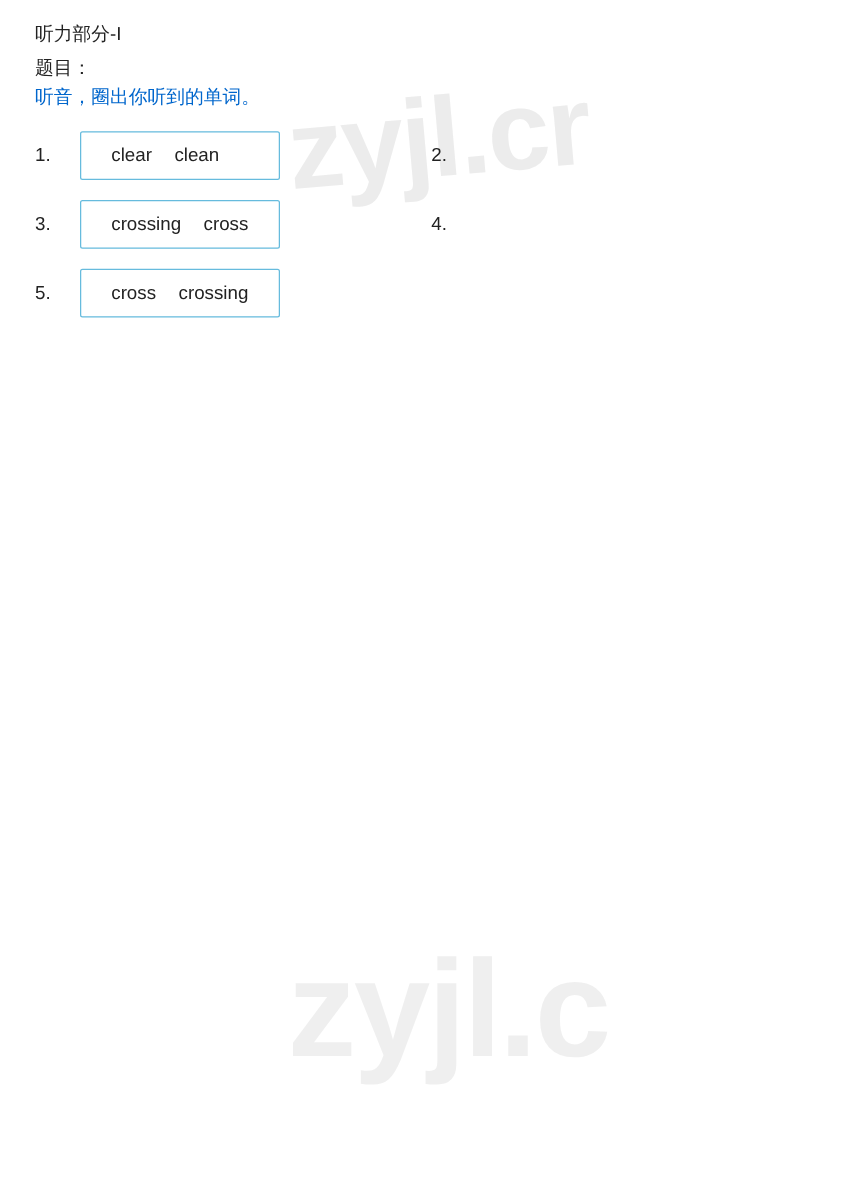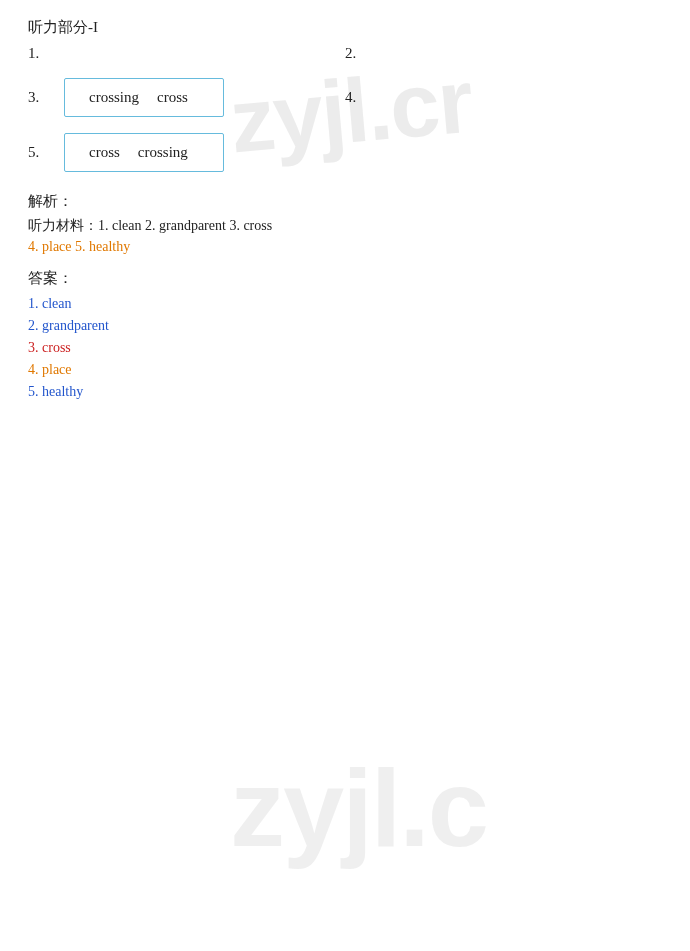--- a/index.html
+++ b/index.html
@@ -1,15 +1,15 @@
 <!DOCTYPE html>
 <html><head>
   <meta charset="utf-8">
   <style>
-    * { margin: 0; padding: 0; box-sizing: border-box; font-family: Liberation Serif, serif; }
+    * { margin: 0; padding: 0; box-sizing: border-box; }
     body {
       width: 690px;
       min-height: 951px;
       background: #fff;
       font-family: Arial, "Microsoft YaHei", sans-serif;
       font-size: 15px;
       color: #222;
       position: relative;
       overflow-x: hidden;
     }
@@ -145,27 +145,33 @@
 </head>
 <body>
 
 <div class="watermark-top">zyjl.cr</div>
 <div class="watermark-bottom">zyjl.c</div>
 
 <div class="page-content">
 
   <div class="section-title">听力部分-I</div>
 
-
+  <div class="question-label">题目：</div>
+
+  <div class="instruction">听音，圈出你听到的单词。</div>
 
   <div class="questions-grid">
 
     <div class="question-row">
       <div class="q-half">
         <span class="q-num">1.</span>
+        <div class="word-box">
+          <span>clear</span>
+          <span>clean</span>
+        </div>
       </div>
       <div class="q-half">
         <span class="q-num">2.</span>
       </div>
     </div>
 
     <div class="question-row">
       <div class="q-half">
         <span class="q-num">3.</span>
         <div class="word-box">
@@ -184,31 +190,14 @@
         <div class="word-box">
           <span>cross</span>
           <span>crossing</span>
         </div>
       </div>
       <div class="q-half"></div>
     </div>
 
   </div>
 
-  <div class="analysis-section">
-    <div class="analysis-title">解析：</div>
-
-    <div class="listening-material">
-      <span>听力材料：</span><span>1. clean 2. grandparent 3. cross</span>
-    </div>
-
-    <div class="place-healthy">4. place 5. healthy</div>
-
-    <div class="answer-title">答案：</div>
-
-    <div class="answer-item blue">1. clean</div>
-    <div class="answer-item blue">2. grandparent</div>
-    <div class="answer-item red">3. cross</div>
-    <div class="answer-item orange">4. place</div>
-    <div class="answer-item blue">5. healthy</div>
-  </div>
 
 </div>
 
 </body></html>

